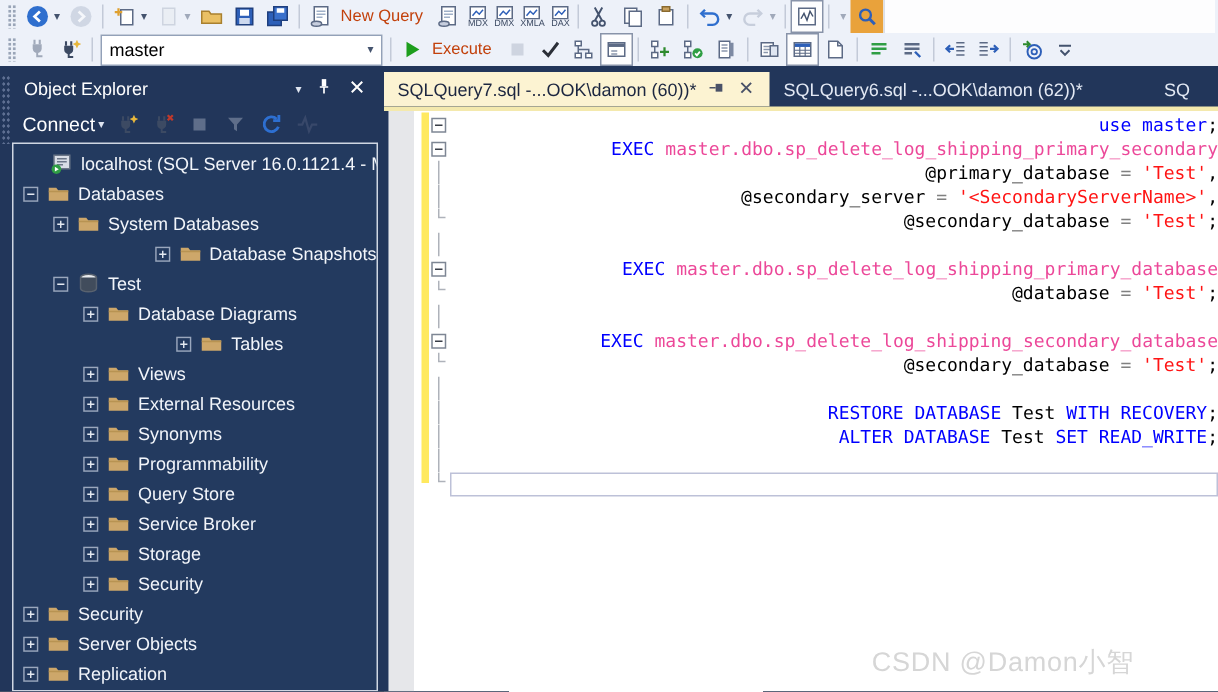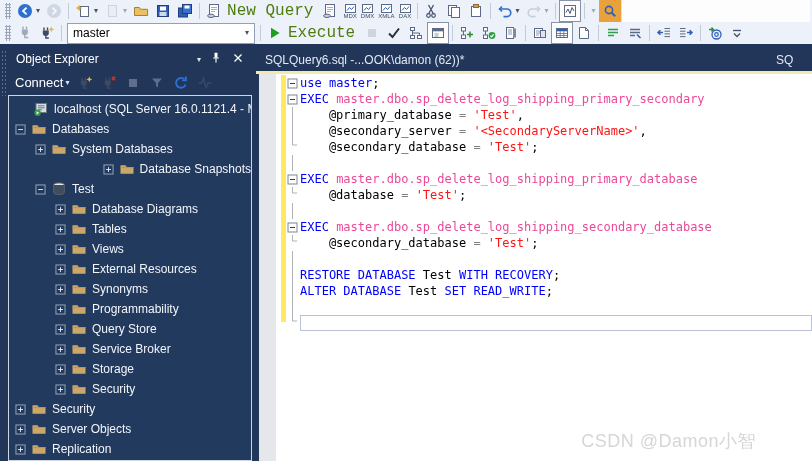--- a/index.html
+++ b/index.html
@@ -9,21 +9,21 @@
   .tb{position:absolute;left:0;right:0;display:flex;align-items:center;background:#edf1f9;padding:0 2px;}
   #toolbar1{top:0;height:22px;border-bottom:1px solid #d9dfea;}
   #toolbar2{top:22px;height:22px;}
   .tb-btn{display:flex;align-items:center;height:20px;padding:0 2px;gap:2px;border:1px solid transparent;
           background:transparent;cursor:default;flex:none;}
   .tb-btn.boxed{border-color:#8893a9;background:#fdfdfe;}
   .tb-btn.orange{background:#e9a23b;}
   .tb-btn.disabled{opacity:.45;}
   .tb-btn.stacked{flex-direction:column;gap:0;padding:0 1px;justify-content:center;}
   .tb-ic{display:flex;align-items:center;justify-content:center;}
-  .tb-label{font-size:16px;color:#4d7c0f;padding:0 3px;white-space:nowrap;font-family:Liberation Mono, monospace;}
+  .tb-label{font-size:11px;color:#c2410c;padding:0 3px;white-space:nowrap;}
   .sub{font-size:6px;color:#3c4a63;line-height:6px;letter-spacing:0;}
   .caret{font-size:8px;color:#44536e;line-height:1;padding-left:1px;}
   .tb-sep{width:1px;height:16px;background:#c3cad8;margin:0 3px;flex:none;}
   .tb-grip{width:6px;height:16px;margin:0 3px;flex:none;
            background-image:radial-gradient(circle,#9aa5b8 1px,transparent 1.1px);background-size:3px 3px;}
   .tb-space{flex:1;align-self:stretch;background:#fdfdfe;border-left:1px solid #d9dfea;}
   .combo{display:flex;align-items:center;justify-content:space-between;width:176px;height:19px;background:#fff;
          border:1px solid #93a1b8;margin:0 2px;font-size:12px;padding:0 5px;flex:none;color:#000;}
   
   #object-explorer{position:absolute;left:8px;top:48px;width:244px;bottom:0;display:flex;flex-direction:column;background:#22365a;}
@@ -49,21 +49,21 @@
   .tab.partial{margin-left:auto;width:36px;overflow:hidden;padding:0 0 0 6px;}
   .tab-underline{height:3px;background:#f4e9ad;}
   .editor-body{flex:1;position:relative;background:#fff;overflow:hidden;}
   .editor-edge{position:absolute;left:0;top:0;bottom:0;width:3px;background:#22365a;}
   .indicator-margin{position:absolute;left:3px;top:0;bottom:0;width:17px;background:#e6e7ea;}
   .change-bar{position:absolute;left:25px;top:1px;width:5px;height:247px;background:#ffe95f;}
   #code{position:absolute;left:31px;top:1px;right:0;font-family:"DejaVu Sans Mono","Liberation Mono",monospace;
         font-size:12px;line-height:16px;}
   .code-line{display:flex;height:16px;align-items:stretch;}
   .fold{width:13px;flex:none;}
-  .line-body{white-space:pre;flex:1;}
+  .line-body{white-space:pre;flex:1;text-align:right;}
   .code-line.current .line-body{outline:1px solid #bdc1d8;outline-offset:-1px;}
   .tk-kw{color:#0000ff;}.tk-proc{color:#ec4899;}.tk-str{color:#ff1414;}.tk-op{color:#808080;}.tk-pl{color:#000;}
   .watermark{position:absolute;right:56px;bottom:8px;color:#d6d6d6;font-size:18px;letter-spacing:.5px;}
 </style>
 </head>
 <body>
 
 <div class="app">
   <div class="tb" id="toolbar1">
       <div class="tb-grip"></div>
@@ -559,21 +559,21 @@
           <span class="expander"><svg width="11" height="11" viewBox="0 0 11.5 11.5" xmlns="http://www.w3.org/2000/svg">
               <rect x="1" y="1" width="9.5" height="9.5" fill="#233a5f" stroke="#9aa7bd"></rect>
               <path d="M3.3 5.75 h5 M5.75 3.3 v5" stroke="#e4e9f1"></path>
             </svg></span>
           <span class="tree-icon"><svg width="16" height="16" viewBox="0 0 16 16" xmlns="http://www.w3.org/2000/svg">
               <path d="M1.5 12.8 v-8.6 h5 l1.3 1.7 h6.7 v6.9 z" fill="#cda76a"></path>
               <path d="M1.5 6.6 h13" stroke="#b89352"></path>
             </svg></span>
           <span class="tree-label">Database Diagrams</span>
         </div>
-        <div class="tree-row" style="padding-left: 46px;">
+        <div class="tree-row" style="padding-left: 46px; justify-content: center;">
           <span class="expander"><svg width="11" height="11" viewBox="0 0 11.5 11.5" xmlns="http://www.w3.org/2000/svg">
               <rect x="1" y="1" width="9.5" height="9.5" fill="#233a5f" stroke="#9aa7bd"></rect>
               <path d="M3.3 5.75 h5 M5.75 3.3 v5" stroke="#e4e9f1"></path>
             </svg></span>
           <span class="tree-icon"><svg width="16" height="16" viewBox="0 0 16 16" xmlns="http://www.w3.org/2000/svg">
               <path d="M1.5 12.8 v-8.6 h5 l1.3 1.7 h6.7 v6.9 z" fill="#cda76a"></path>
               <path d="M1.5 6.6 h13" stroke="#b89352"></path>
             </svg></span>
           <span class="tree-label">Tables</span>
         </div>
@@ -696,20 +696,30 @@
               <path d="M1.5 12.8 v-8.6 h5 l1.3 1.7 h6.7 v6.9 z" fill="#cda76a"></path>
               <path d="M1.5 6.6 h13" stroke="#b89352"></path>
             </svg></span>
           <span class="tree-label">Replication</span>
         </div>
       </div>
   </div>
 
   <div id="editor">
     <div class="tab-bar" id="tab-bar">
+        <div class="tab active">
+          <span class="tab-label">SQLQuery7.sql -...OOK\damon (60))*</span>
+          <span class="tab-ic"><svg width="13" height="13" viewBox="0 0 16 16" xmlns="http://www.w3.org/2000/svg">
+              <rect x="7.5" y="4.8" width="5.5" height="6.4" fill="#4a5268"></rect>
+              <path d="M2.5 8 h5" stroke="#4a5268" stroke-width="1.4"></path>
+            </svg></span>
+          <span class="tab-ic"><svg width="13" height="13" viewBox="0 0 16 16" xmlns="http://www.w3.org/2000/svg">
+              <path d="M4 4 l8 8 M12 4 l-8 8" stroke="#4a5268" stroke-width="1.6"></path>
+            </svg></span>
+        </div>
         <div class="tab">
           <span class="tab-label">SQLQuery6.sql -...OOK\damon (62))*</span>
         </div>
         <div class="tab partial">
           <span class="tab-label">SQ</span>
         </div>
       </div>
     <div class="tab-underline"></div>
     <div class="editor-body">
       <div class="indicator-margin"></div>

